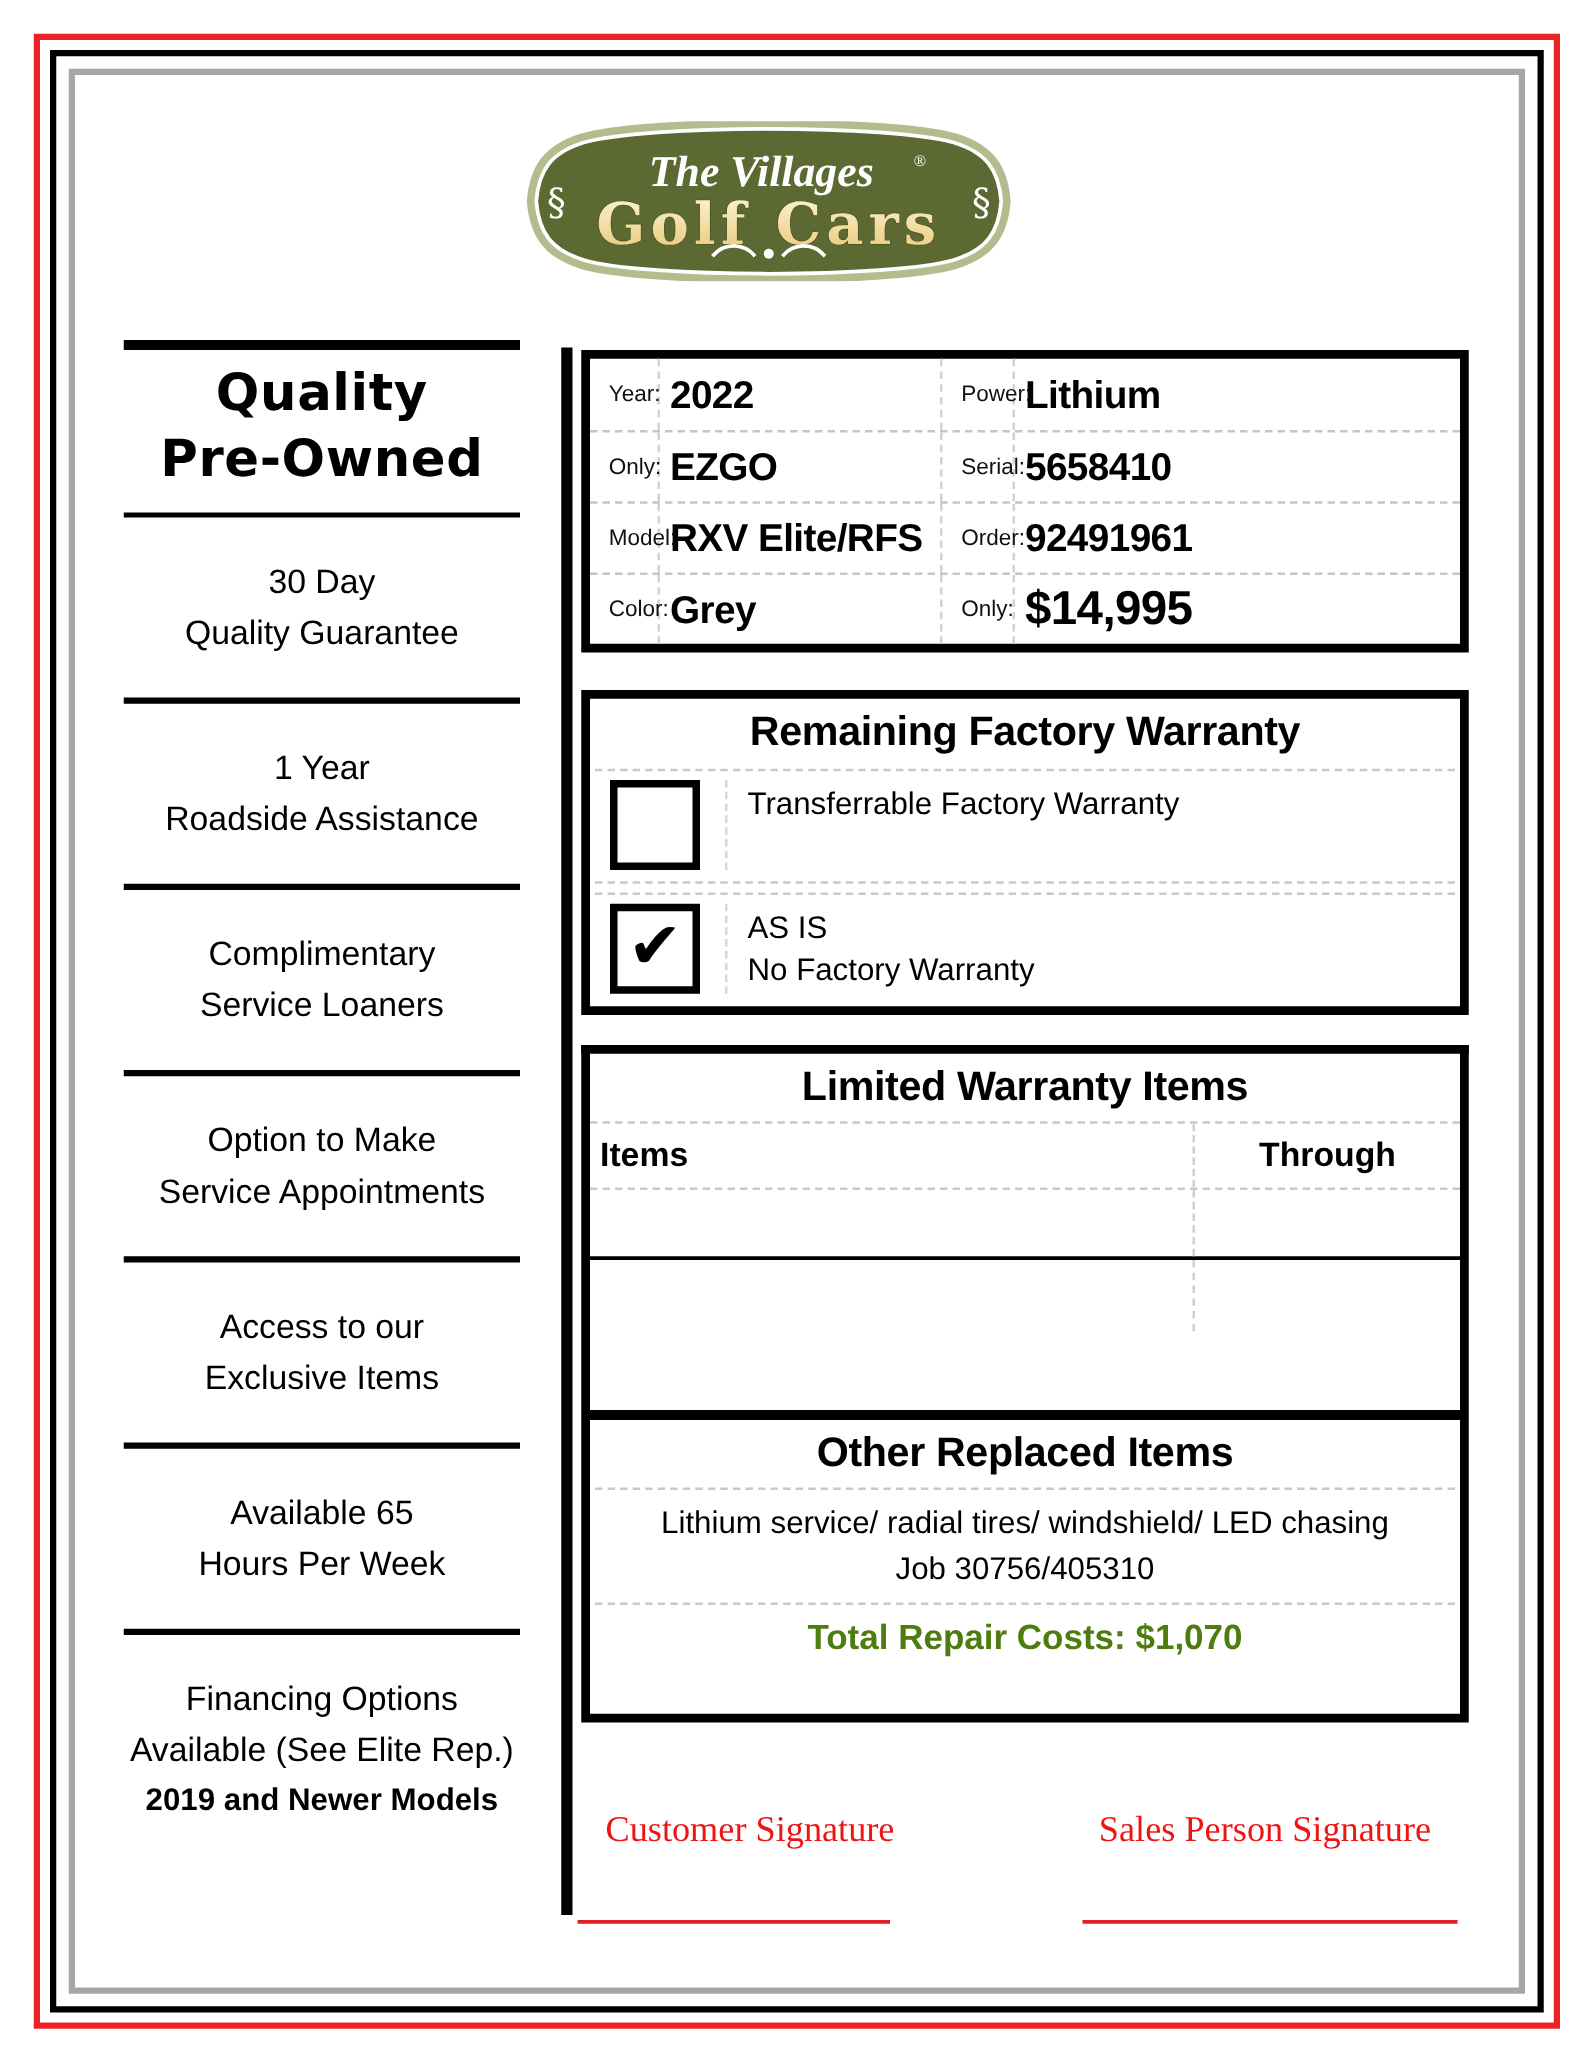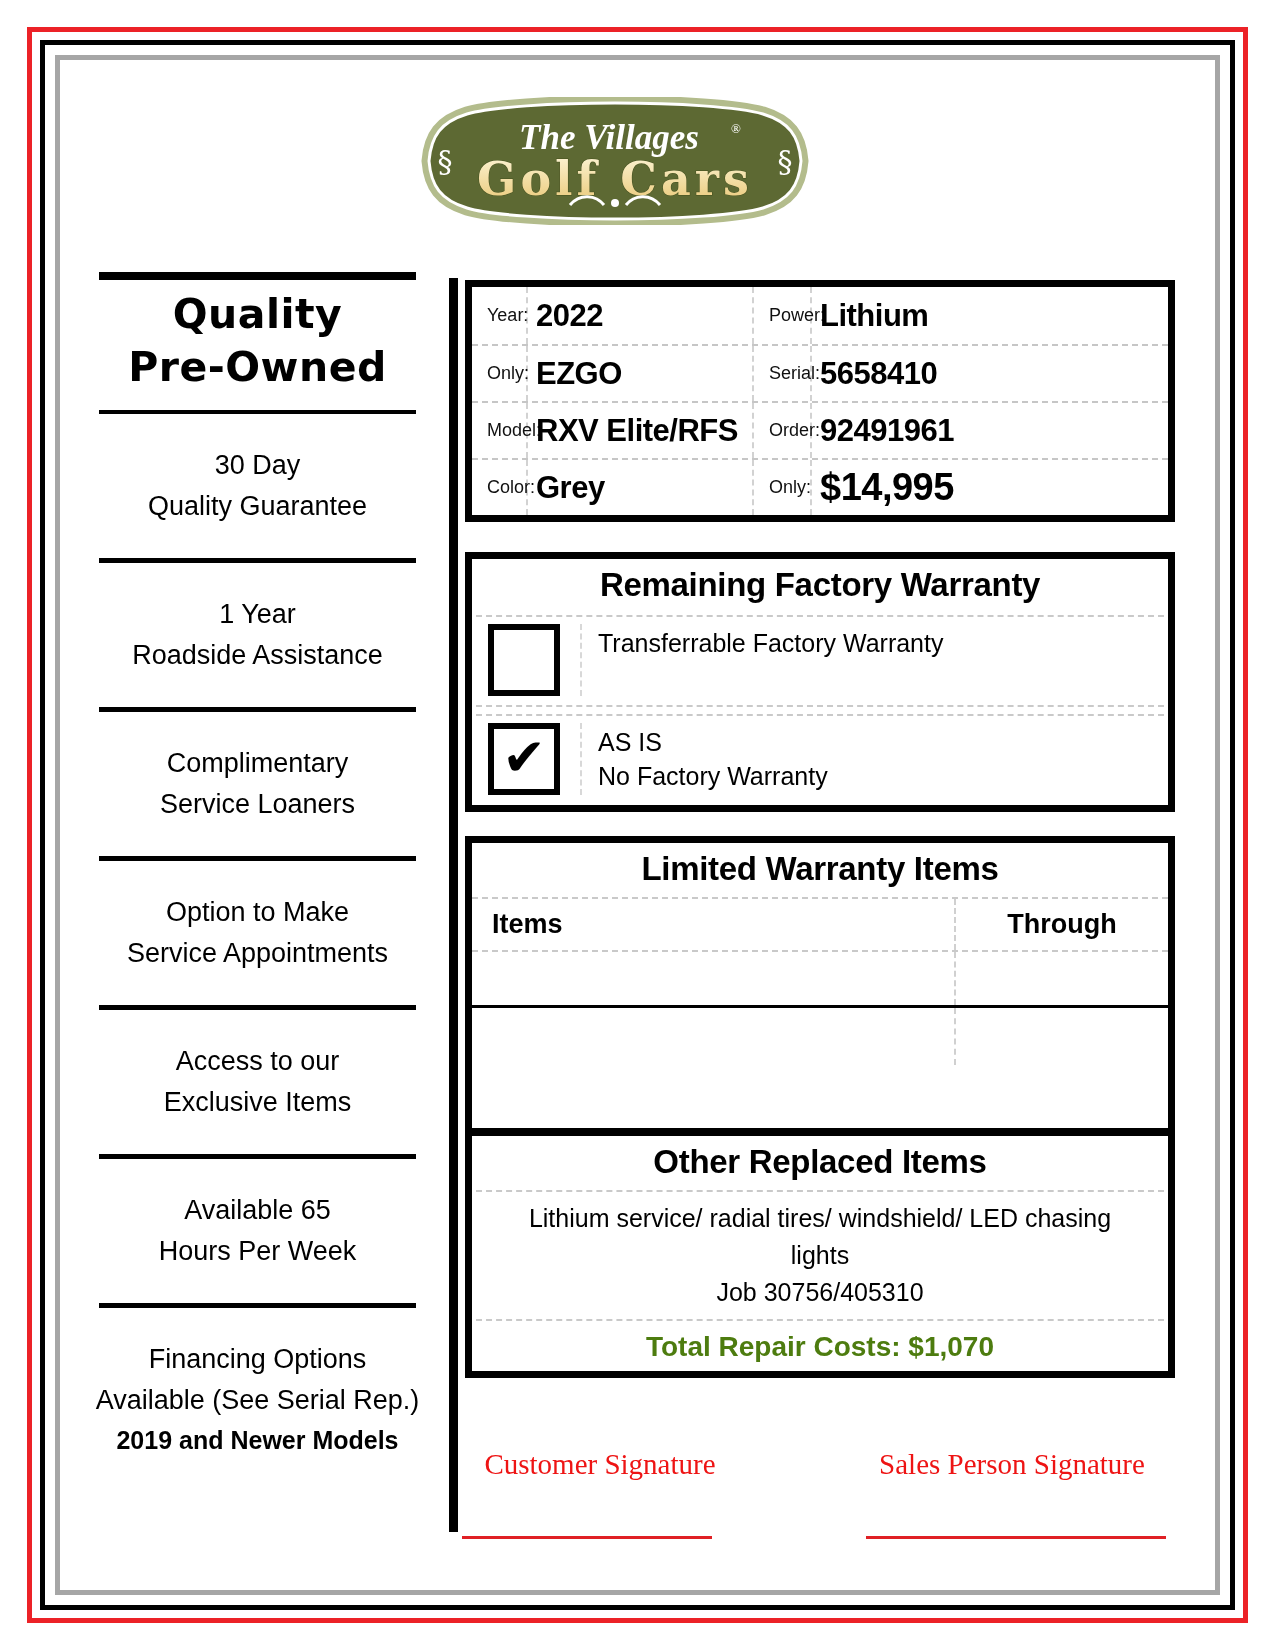--- a/index.html
+++ b/index.html
@@ -54,21 +54,21 @@
   .opt-text{margin-left:20px;border-left:2px dashed #d8d8d8;padding:2px 0 0 16px;
             font-size:25px;line-height:34px;}
 
   
   .box-lwi{top:836px;height:292px;border-bottom:none;display:flex;flex-direction:column;}
   .lwi-grid{flex:1;display:grid;grid-template-rows:55px 56px 57px 1fr;margin-top:9px;}
   .lwi-row{display:grid;grid-template-columns:1fr 212px;}
   .lwi-row.hdr{border-top:2px dashed #c9c9c9;border-bottom:2px dashed #c9c9c9;}
   .lwi-row.data{border-bottom:3px solid #000;}
   .lwi-row.empty1{border-bottom:3px solid #000;}
-  .lwi-cell-l{padding-left:20px;display:flex;align-items:center;border-right:2px dashed #d0d0d0;}
+  .lwi-cell-l{padding-left:8px;display:flex;align-items:center;border-right:2px dashed #d0d0d0;}
   .lwi-cell-r{display:flex;align-items:center;justify-content:center;}
   .lwi-row.hdr .lwi-cell-l,.lwi-row.hdr .lwi-cell-r{font-weight:bold;font-size:27px;}
   .lwi-row.hdr .lwi-cell-r{justify-content:center;}
   .lwi-row.data{font-size:25px;}
 
   
   .box-ori{top:1128px;height:250px;border-top-width:8px;display:flex;flex-direction:column;}
   .ori-body{margin:9px 4px 0;border-top:2px dashed #c9c9c9;padding-top:8px;
             text-align:center;font-size:25px;line-height:37px;}
   .ori-total{margin:8px 4px 0;border-top:2px dashed #c9c9c9;padding-top:10px;text-align:center;
@@ -151,21 +151,21 @@
     <div class="sb-sep"></div>
 
     <div class="sb-item">
       <div>Available 65</div>
       <div>Hours Per Week</div>
     </div>
     <div class="sb-sep"></div>
 
     <div class="sb-item">
       <div>Financing Options</div>
-      <div>Available (See Serial Rep.)</div>
+      <div>Available (See Elite Rep.)</div>
       <div class="bold-line">2019 and Newer Models</div>
     </div>
   </div>
 
   <div class="v-divider"></div>
 
   <div class="mainbox box-details">
     <div class="det-row">
       <div class="det-label">Year:</div>
       <div class="det-value">2022</div>
@@ -226,21 +226,20 @@
         <div class="lwi-cell-l"></div>
         <div class="lwi-cell-r"></div>
       </div>
     </div>
   </div>
 
   <div class="mainbox box-ori">
     <div class="section-title">Other Replaced Items</div>
     <div class="ori-body">
       <div>Lithium service/ radial tires/ windshield/ LED chasing</div>
-      <div>lights</div>
       <div>Job 30756/405310</div>
     </div>
     <div class="ori-total">Total Repair Costs: $1,070</div>
   </div>
 
   <div class="sig sig-left">Customer Signature</div>
   <div class="sig sig-right">Sales Person Signature</div>
   <div class="sig-line sig-line-left"></div>
   <div class="sig-line sig-line-right"></div>
 

